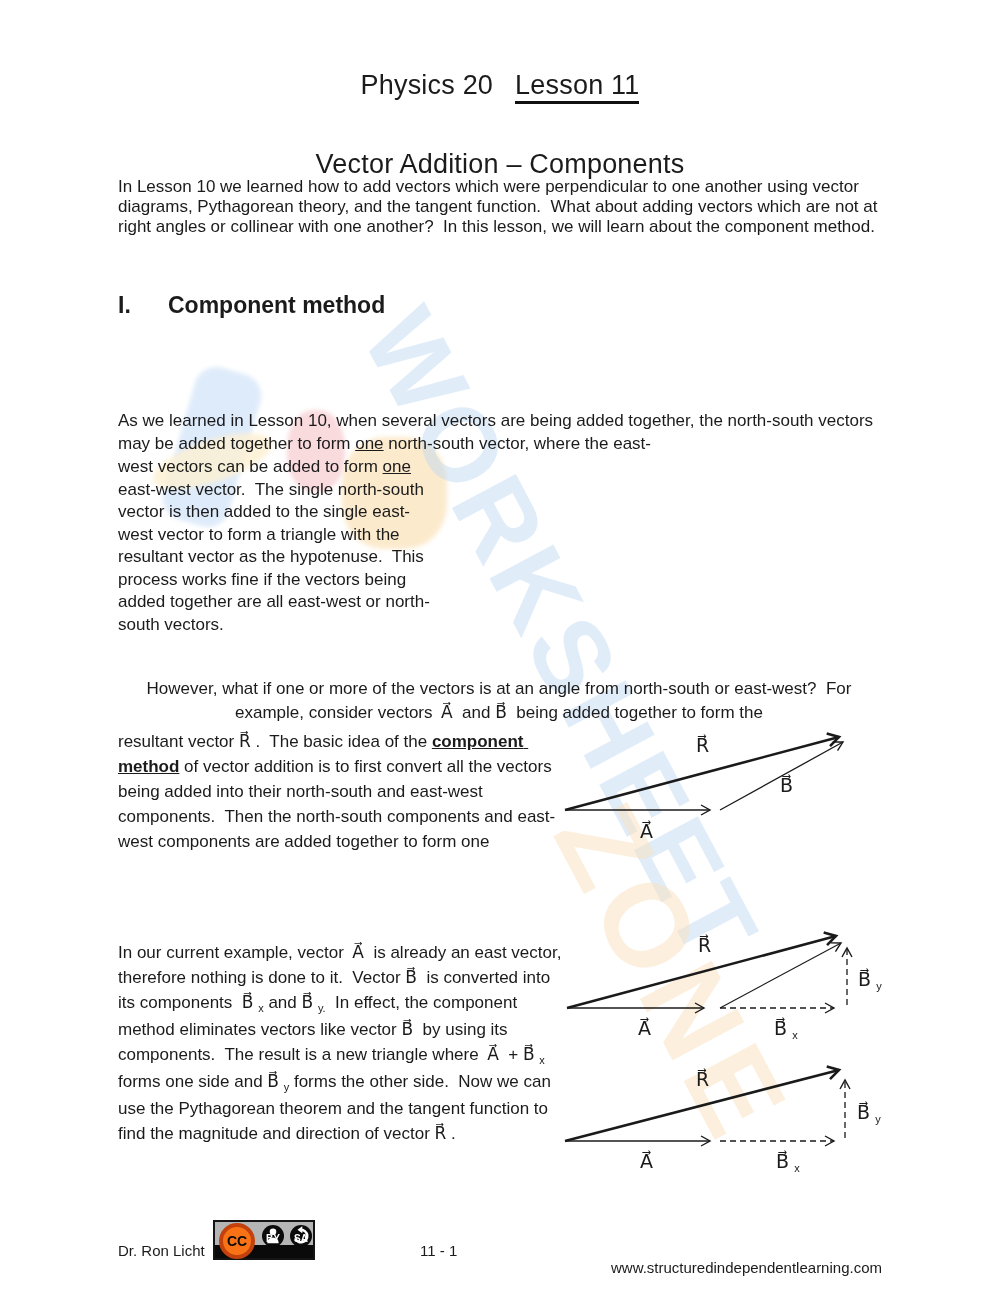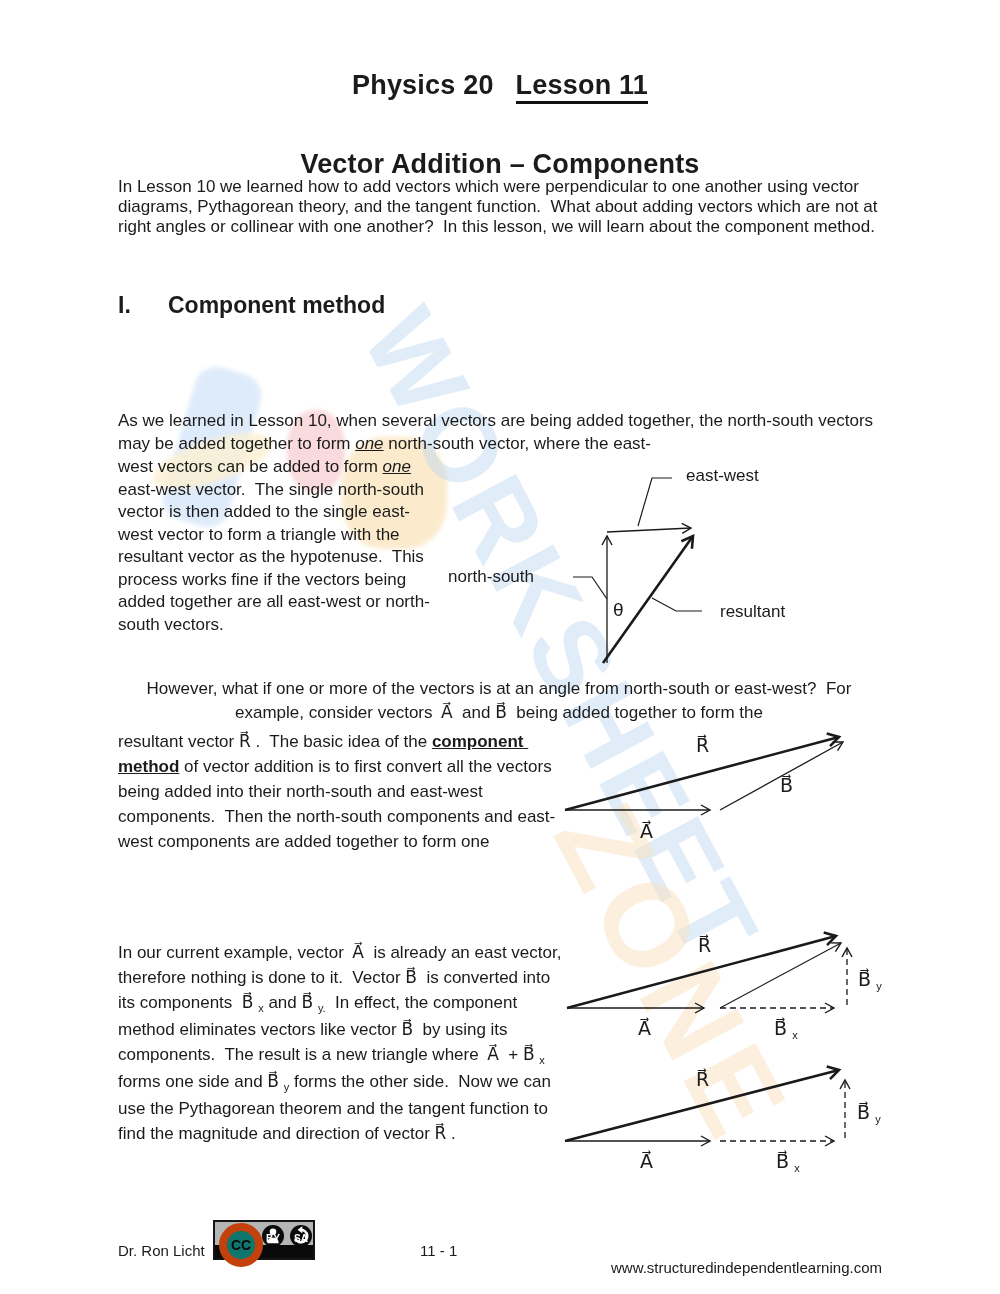--- a/index.html
+++ b/index.html
@@ -1,24 +1,24 @@
 <!DOCTYPE html>
 <html><head>
 <meta charset="utf-8">
 <style>
   html,body{margin:0;padding:0;background:#ffffff;}
   .page{position:relative;width:1000px;height:1294px;background:#ffffff;overflow:hidden;
         font-family:"Liberation Sans","DejaVu Sans",sans-serif;color:#1b1b1b;}
   .abs{position:absolute;z-index:1;}
-  .ttl{font-weight:bold;font-size:27px;width:1000px;text-align:center;letter-spacing:0.2px;}
+  .ttl{font-weight:normal;font-size:27px;width:1000px;text-align:center;letter-spacing:0.2px;}
   .ul-title{border-bottom:3px solid #111;padding-bottom:1px;margin-left:22px;}
   .h1num{font-weight:bold;font-size:23px;}
   .h1t{font-weight:bold;font-size:23px;position:absolute;left:50px;top:0;}
   .para{font-size:17px;line-height:20px;white-space:pre-wrap;}
-  .u{text-decoration:underline;font-style:italic;}
+  .u{text-decoration:underline;}
   .bu{font-weight:bold;text-decoration:underline;}
   .sub{font-size:11px;position:relative;top:4px;}
   .diag{z-index:1;}
   .diag svg{position:absolute;left:0;top:0;}
   .dlab{position:absolute;font-size:17px;white-space:nowrap;}
   .veclab{position:absolute;font-size:19px;white-space:nowrap;font-family:"Liberation Sans","DejaVu Sans",sans-serif;}
   .theta{position:absolute;font-size:19px;}
   
   .wm-text{position:absolute;z-index:0;font-weight:bold;transform-origin:0 0;pointer-events:none;white-space:nowrap;}
   #wm1{left:445px;top:290px;font-size:105px;letter-spacing:4px;color:rgba(186,216,242,0.45);transform:rotate(62deg);}
@@ -26,21 +26,21 @@
   .wm-blob{position:absolute;z-index:0;filter:blur(2px);pointer-events:none;}
   #blob-blue{left:178px;top:368px;width:68px;height:158px;background:#d7e7f9;border-radius:22px;transform:rotate(16deg);opacity:.8;}
   #blob-red{left:287px;top:410px;width:58px;height:82px;background:#f7ced2;border-radius:45%;opacity:.75;}
   #blob-yellow{left:342px;top:437px;width:105px;height:112px;background:#fbe4bd;border-radius:40%;opacity:.75;}
   #blob-yellow2{left:150px;top:440px;width:125px;height:42px;background:#fdf0d2;border-radius:50%;transform:rotate(-18deg);opacity:.8;}
   
   .foot{font-size:15px;}
   .cc-badge{position:absolute;left:213px;top:1220px;width:102px;height:40px;background:#b5b5b5;
             border:2px solid #141414;box-sizing:border-box;z-index:1;}
   .cc-bar{position:absolute;left:0;right:0;bottom:0;height:13px;background:#0a0a0a;}
-  .cc-circle{position:absolute;left:4px;top:1px;width:28px;height:28px;background:#0f766e;border:8px solid #c2410c;
+  .cc-circle{position:absolute;left:4px;top:1px;width:28px;height:28px;background:#f97316;border:4px solid #c2410c;
              border-radius:50%;text-align:center;font-weight:bold;font-size:14px;line-height:28px;color:#0a0a0a;}
   .icon-circle{position:absolute;top:3px;width:22px;height:22px;background:#0a0a0a;border-radius:50%;}
   .icon-circle.by{left:47px;} .icon-circle.sa{left:75px;}
   .bar-label{position:absolute;bottom:13px;width:22px;text-align:center;color:#fff;font-size:10px;font-weight:bold;line-height:13px;}
   .bar-label.by{left:47px;} .bar-label.sa{left:75px;}
   svg line, svg polyline{stroke:#1a1a1a;}
 </style>
 </head>
 <body>
 
@@ -73,34 +73,20 @@
 
   <div class="abs" style="left:118px;top:292px;width:500px;">
     <span class="h1num">I.</span>
     <span class="h1t">Component method</span>
   </div>
 
 
   <div class="para abs" style="left:118px;top:409px;width:762px;line-height:23px;"><span>As we learned in Lesson 10, when several vectors are being added together, the north-south vectors may be added together to form </span><span class="u">one</span><span> north-south vector, where the east-</span></div>
   <div class="para abs" style="left:118px;top:456px;width:312px;line-height:22.5px;"><span>west vectors can be added to form </span><span class="u">one</span><span> east-west vector.  The single north-south vector is then added to the single east-west vector to form a triangle with the resultant vector as the hypotenuse.  This process works fine if the vectors being added together are all east-west or north-south vectors.</span></div>
 
-  <div class="diag abs" style="left:440px;top:462px;width:470px;height:215px;">
-    <svg width="470" height="215" viewBox="0 0 470 215">
-      <line x1="167" y1="201" x2="167" y2="74" stroke-width="1.3" marker-end="url(#ah)"></line>
-      <line x1="167" y1="70" x2="251" y2="66" stroke-width="1.3" marker-end="url(#ah)"></line>
-      <line x1="163" y1="201" x2="253" y2="74" stroke-width="2.6" marker-end="url(#ahb)"></line>
-      <polyline points="133,115 152,115 167,137" fill="none" stroke-width="1.2"></polyline>
-      <polyline points="232,16 212,16 198,64" fill="none" stroke-width="1.2"></polyline>
-      <polyline points="212,136 236,149 262,149" fill="none" stroke-width="1.2"></polyline>
-    </svg>
-    <div class="dlab" style="left:246px;top:4px;">east-west</div>
-    <div class="dlab" style="left:8px;top:105px;">north-south</div>
-    <div class="dlab" style="left:280px;top:140px;">resultant</div>
-    <div class="theta" style="left:173px;top:137px;">θ</div>
-  </div>
 
   <div class="para abs" style="left:118px;top:677px;width:762px;line-height:24px;text-align:center;">However, what if one or more of the vectors is at an angle from north-south or east-west?  For example, consider vectors  A⃗  and B⃗  being added together to form the</div>
   <div class="para abs" style="left:118px;top:729px;width:448px;line-height:25px;"><span>resultant vector R⃗ .  The basic idea of the </span><span class="bu">component method</span><span> of vector addition is to first convert all the vectors being added into their north-south and east-west components.  Then the north-south components and east-west components are added together to form one</span></div>
 
   <div class="diag abs" style="left:552px;top:722px;width:340px;height:135px;">
     <svg width="340" height="135" viewBox="0 0 340 135">
       <line x1="13" y1="88" x2="158" y2="88" stroke-width="1.3" marker-end="url(#ah)"></line>
       <line x1="168" y1="88" x2="291" y2="20" stroke-width="1.3" marker-end="url(#ah)"></line>
       <line x1="13" y1="88" x2="287" y2="15" stroke-width="2.6" marker-end="url(#ahb)"></line>
     </svg>

